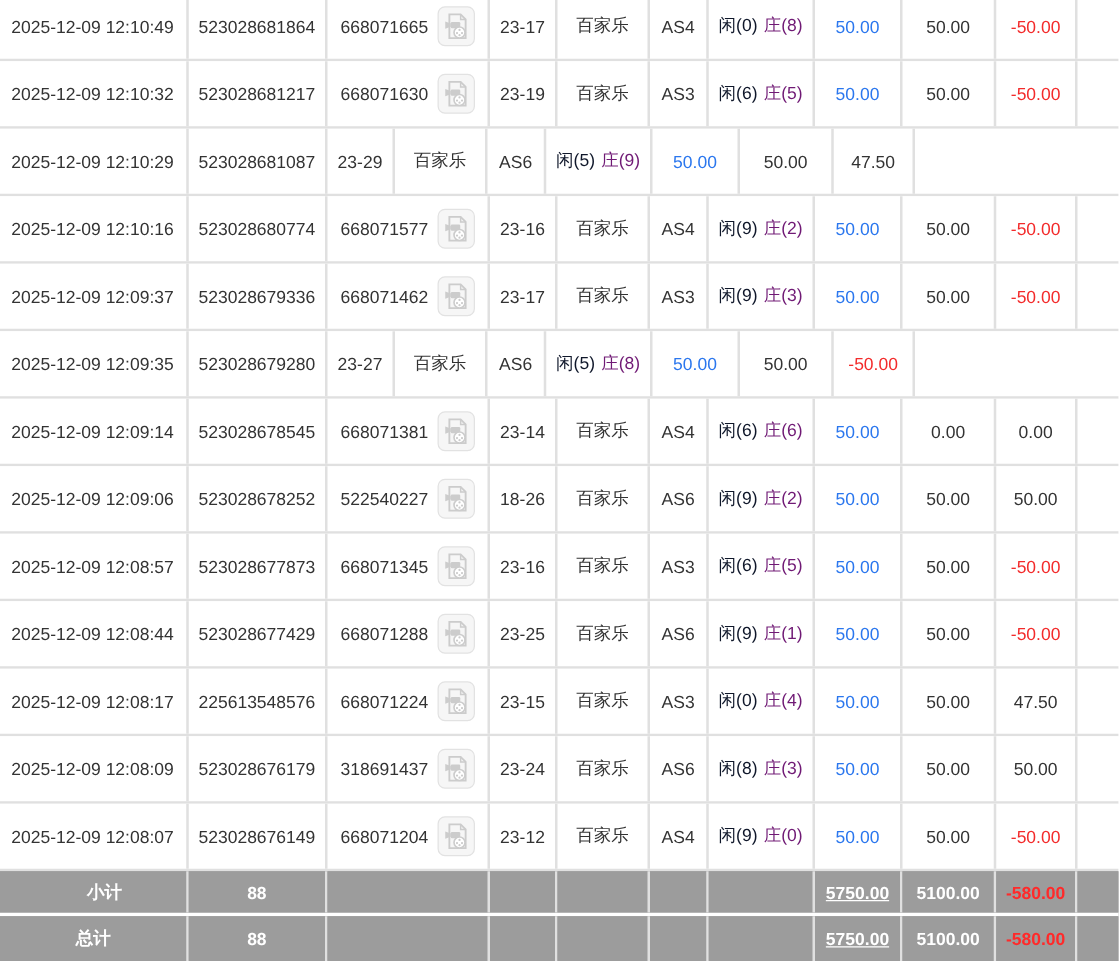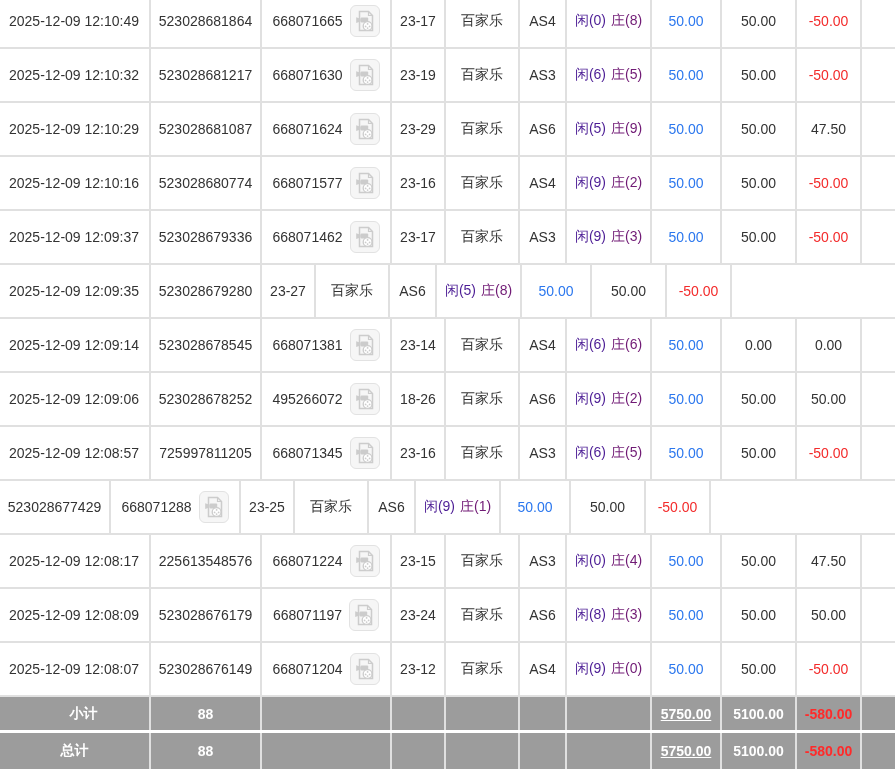--- a/index.html
+++ b/index.html
@@ -37,21 +37,21 @@
   .c-table   { width: 54px; }
   .c-game    { width: 74px; }
   .c-shoe    { width: 47px; }
   .c-result  { width: 85px; gap: 5px; }
   .c-bet     { width: 70px; color: #2b77ee; cursor: pointer; }
   .c-valid   { width: 75px; }
   .c-winloss { width: 65px; }
   .c-last    { flex: 1; border-right: none; }
 
   .c-winloss.neg { color: #f32b2b; }
-  .player { color: #4c1d95; }
+  .player { color: #0f172a; }
   .banker { color: #701a75; }
 
   .video-btn {
     width: 30px; height: 32px;
     background: #f6f6f6;
     border: 1px solid #e2e2e2;
     border-radius: 6px;
     display: flex; align-items: center; justify-content: center;
     cursor: pointer;
     padding: 0;
@@ -146,38 +146,20 @@
     </div>
     <div class="td c-bet">50.00</div>
     <div class="td c-valid">50.00</div>
     <div class="td c-winloss neg">-50.00</div>
     <div class="td c-last"></div>
   </div>
 
   <div class="tr">
     <div class="td c-time">2025-12-09 12:10:29</div>
     <div class="td c-betid">523028681087</div>
-    <div class="td c-round">
-      <span>668071624</span>
-      <button class="video-btn">
-        <span style="display:flex">
-          <svg width="20" height="22" viewBox="0 0 20 22">
-            <path d="M4.5 1.5 h9 l4 4 v15 h-13 z" fill="none" stroke="#cccccc" stroke-width="1.5"></path>
-            <path d="M13.5 1.5 v4 h4" fill="none" stroke="#cccccc" stroke-width="1.2"></path>
-            <rect x="5.6" y="7.6" width="7.6" height="5" rx="1" fill="#cccccc"></rect>
-            <path d="M5.6 8.8 L1.2 7.2 L1.2 13 L5.6 11.4 Z" fill="#cccccc"></path>
-            <circle cx="12.6" cy="16" r="4.4" fill="#ffffff" stroke="#cccccc" stroke-width="1.3"></circle>
-            <circle cx="12.6" cy="13.9" r="0.9" fill="#cccccc"></circle>
-            <circle cx="10.6" cy="16.4" r="0.9" fill="#cccccc"></circle>
-            <circle cx="14.6" cy="16.4" r="0.9" fill="#cccccc"></circle>
-            <circle cx="12.6" cy="18.1" r="0.9" fill="#cccccc"></circle>
-          </svg>
-        </span>
-      </button>
-    </div>
     <div class="td c-table">23-29</div>
     <div class="td c-game">百家乐</div>
     <div class="td c-shoe">AS6</div>
     <div class="td c-result">
       <span class="player">闲(5)</span>
       <span class="banker">庄(9)</span>
     </div>
     <div class="td c-bet">50.00</div>
     <div class="td c-valid">50.00</div>
     <div class="td c-winloss">47.50</div>
@@ -299,21 +281,21 @@
     <div class="td c-bet">50.00</div>
     <div class="td c-valid">0.00</div>
     <div class="td c-winloss">0.00</div>
     <div class="td c-last"></div>
   </div>
 
   <div class="tr">
     <div class="td c-time">2025-12-09 12:09:06</div>
     <div class="td c-betid">523028678252</div>
     <div class="td c-round">
-      <span>495266072</span>
+      <span>522540227</span>
       <button class="video-btn">
         <span style="display:flex">
           <svg width="20" height="22" viewBox="0 0 20 22">
             <path d="M4.5 1.5 h9 l4 4 v15 h-13 z" fill="none" stroke="#cccccc" stroke-width="1.5"></path>
             <path d="M13.5 1.5 v4 h4" fill="none" stroke="#cccccc" stroke-width="1.2"></path>
             <rect x="5.6" y="7.6" width="7.6" height="5" rx="1" fill="#cccccc"></rect>
             <path d="M5.6 8.8 L1.2 7.2 L1.2 13 L5.6 11.4 Z" fill="#cccccc"></path>
             <circle cx="12.6" cy="16" r="4.4" fill="#ffffff" stroke="#cccccc" stroke-width="1.3"></circle>
             <circle cx="12.6" cy="13.9" r="0.9" fill="#cccccc"></circle>
             <circle cx="10.6" cy="16.4" r="0.9" fill="#cccccc"></circle>
@@ -331,21 +313,21 @@
       <span class="banker">庄(2)</span>
     </div>
     <div class="td c-bet">50.00</div>
     <div class="td c-valid">50.00</div>
     <div class="td c-winloss">50.00</div>
     <div class="td c-last"></div>
   </div>
 
   <div class="tr">
     <div class="td c-time">2025-12-09 12:08:57</div>
-    <div class="td c-betid">725997811205</div>
+    <div class="td c-betid">523028677873</div>
     <div class="td c-round">
       <span>668071345</span>
       <button class="video-btn">
         <span style="display:flex">
           <svg width="20" height="22" viewBox="0 0 20 22">
             <path d="M4.5 1.5 h9 l4 4 v15 h-13 z" fill="none" stroke="#cccccc" stroke-width="1.5"></path>
             <path d="M13.5 1.5 v4 h4" fill="none" stroke="#cccccc" stroke-width="1.2"></path>
             <rect x="5.6" y="7.6" width="7.6" height="5" rx="1" fill="#cccccc"></rect>
             <path d="M5.6 8.8 L1.2 7.2 L1.2 13 L5.6 11.4 Z" fill="#cccccc"></path>
             <circle cx="12.6" cy="16" r="4.4" fill="#ffffff" stroke="#cccccc" stroke-width="1.3"></circle>
@@ -364,20 +346,21 @@
       <span class="player">闲(6)</span>
       <span class="banker">庄(5)</span>
     </div>
     <div class="td c-bet">50.00</div>
     <div class="td c-valid">50.00</div>
     <div class="td c-winloss neg">-50.00</div>
     <div class="td c-last"></div>
   </div>
 
   <div class="tr">
+    <div class="td c-time">2025-12-09 12:08:44</div>
     <div class="td c-betid">523028677429</div>
     <div class="td c-round">
       <span>668071288</span>
       <button class="video-btn">
         <span style="display:flex">
           <svg width="20" height="22" viewBox="0 0 20 22">
             <path d="M4.5 1.5 h9 l4 4 v15 h-13 z" fill="none" stroke="#cccccc" stroke-width="1.5"></path>
             <path d="M13.5 1.5 v4 h4" fill="none" stroke="#cccccc" stroke-width="1.2"></path>
             <rect x="5.6" y="7.6" width="7.6" height="5" rx="1" fill="#cccccc"></rect>
             <path d="M5.6 8.8 L1.2 7.2 L1.2 13 L5.6 11.4 Z" fill="#cccccc"></path>
@@ -434,21 +417,21 @@
     <div class="td c-bet">50.00</div>
     <div class="td c-valid">50.00</div>
     <div class="td c-winloss">47.50</div>
     <div class="td c-last"></div>
   </div>
 
   <div class="tr">
     <div class="td c-time">2025-12-09 12:08:09</div>
     <div class="td c-betid">523028676179</div>
     <div class="td c-round">
-      <span>668071197</span>
+      <span>318691437</span>
       <button class="video-btn">
         <span style="display:flex">
           <svg width="20" height="22" viewBox="0 0 20 22">
             <path d="M4.5 1.5 h9 l4 4 v15 h-13 z" fill="none" stroke="#cccccc" stroke-width="1.5"></path>
             <path d="M13.5 1.5 v4 h4" fill="none" stroke="#cccccc" stroke-width="1.2"></path>
             <rect x="5.6" y="7.6" width="7.6" height="5" rx="1" fill="#cccccc"></rect>
             <path d="M5.6 8.8 L1.2 7.2 L1.2 13 L5.6 11.4 Z" fill="#cccccc"></path>
             <circle cx="12.6" cy="16" r="4.4" fill="#ffffff" stroke="#cccccc" stroke-width="1.3"></circle>
             <circle cx="12.6" cy="13.9" r="0.9" fill="#cccccc"></circle>
             <circle cx="10.6" cy="16.4" r="0.9" fill="#cccccc"></circle>

